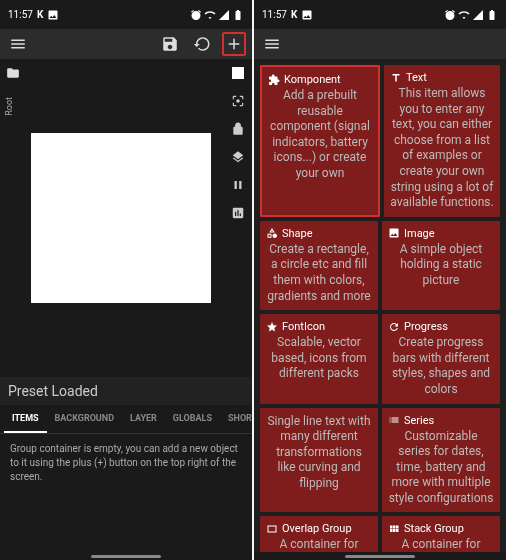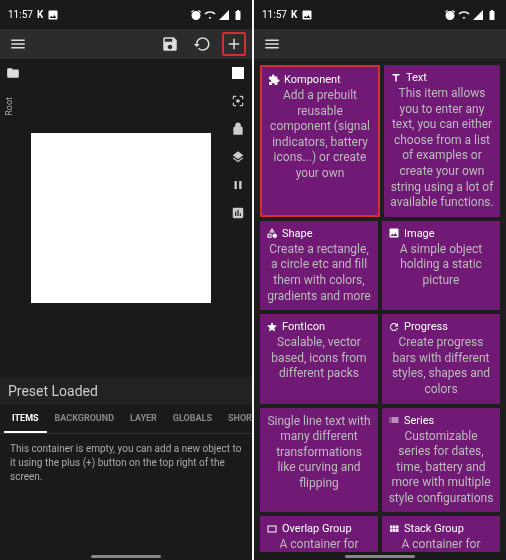--- a/index.html
+++ b/index.html
@@ -126,21 +126,21 @@
     padding: 6px;
     display: flex; flex-direction: column;
     gap: 4px;
     overflow: hidden;
   }
   .card-row {
     display: flex; gap: 4px;
   }
   .card {
     flex: 1;
-    background: #701a75;
+    background: #7f1d1d;
     padding: 6px 6px;
     border-radius: 1px;
     min-height: 56px;
   }
   .card.komponent { border: 2px solid #d32f2f; }
   .card-header {
     display: flex; align-items: center; gap: 4px;
     color: #fff; font-size: 11px;
     margin-bottom: 2px;
   }
@@ -248,21 +248,21 @@
   </div>
   <div class="bottom-panel">
     <div class="preset-loaded">Preset Loaded</div>
     <div class="tabs">
       <div class="tab active">ITEMS</div>
       <div class="tab">BACKGROUND</div>
       <div class="tab">LAYER</div>
       <div class="tab">GLOBALS</div>
       <div class="tab">SHORTCU</div>
     </div>
-    <div class="empty-msg">This container is empty, you can add a new object to it using the plus (+) button on the top right of the screen.</div>
+    <div class="empty-msg">Group container is empty, you can add a new object to it using the plus (+) button on the top right of the screen.</div>
     <div style="height:60px"></div>
   </div>
   <div class="nav-bar">
       <div class="nav-handle"></div>
     </div>
 </div>
 
 <div class="screen">
   <div class="status-bar">
     <div class="status-left">

